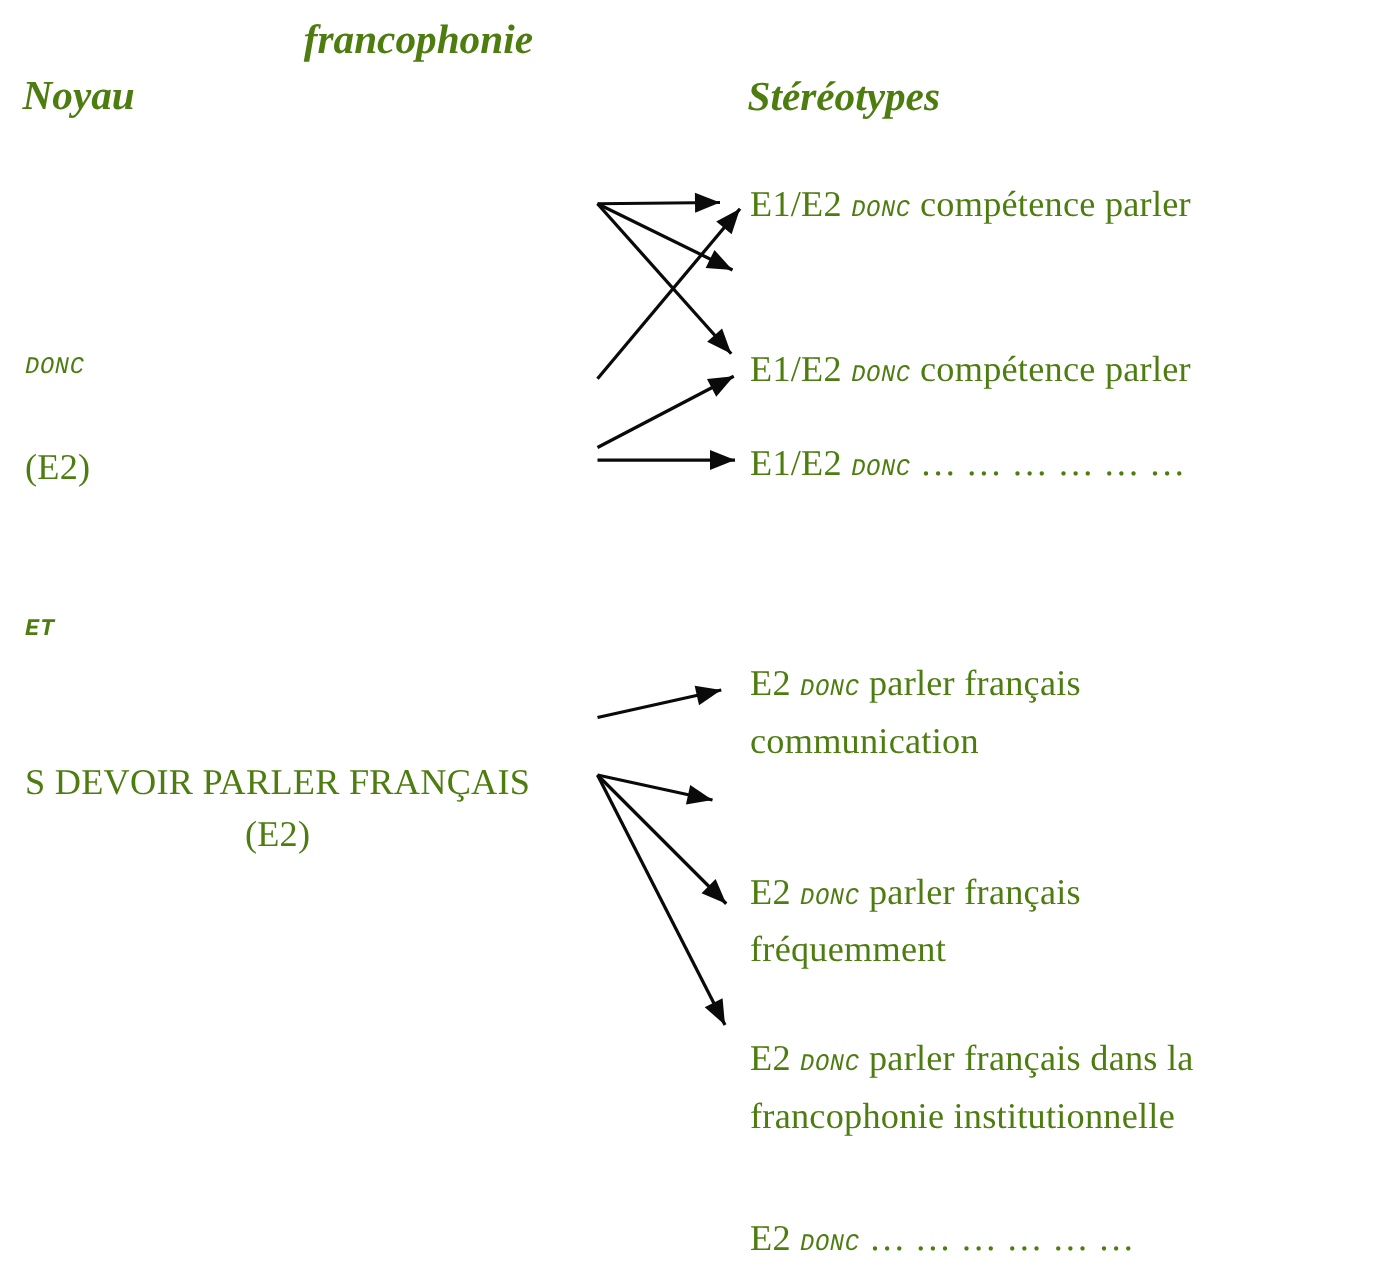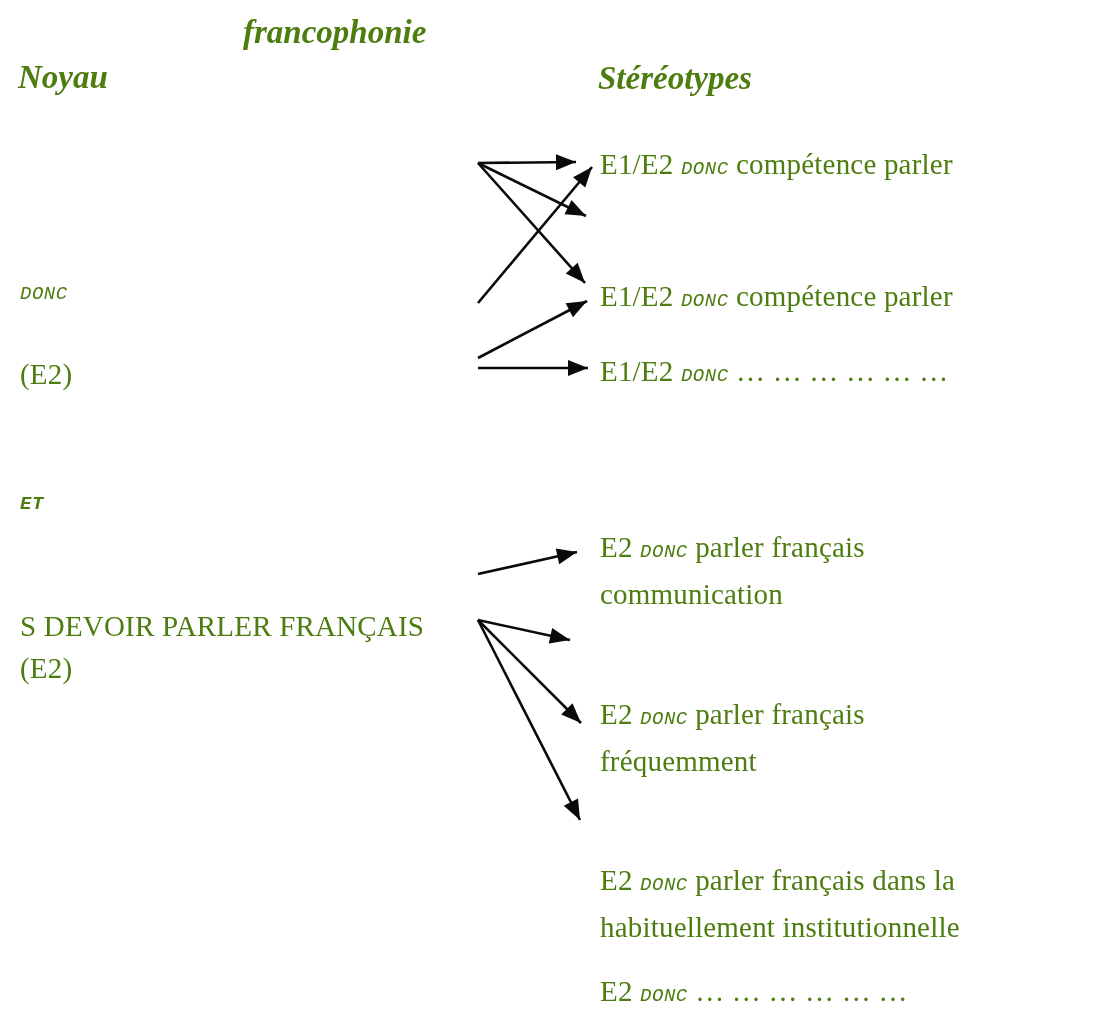--- a/index.html
+++ b/index.html
@@ -85,43 +85,43 @@
       </div>
       <div class="node" style="left: 20px; top: 268px;">
         <div><span class="kw">DONC</span></div>
       </div>
       <div class="node" style="left: 20px; top: 353px;">
         <div><span>(E2)</span></div>
       </div>
       <div class="node" style="left: 20px; top: 478px; font-weight: bold;">
         <div><span class="kw">ET</span></div>
       </div>
-      <div class="node" style="left: 20px; top: 605px;">
+      <div class="node" style="left: 20px; top: 605px; text-align: center;">
         <div><span>S DEVOIR PARLER FRANÇAIS</span></div>
         <div><span>(E2)</span></div>
       </div>
       <div class="node" style="left: 600px; top: 143px;">
         <div><span>E1/E2 </span><span class="kw">DONC</span><span> compétence parler</span></div>
       </div>
       <div class="node" style="left: 600px; top: 275px;">
         <div><span>E1/E2 </span><span class="kw">DONC</span><span> compétence parler</span></div>
       </div>
       <div class="node" style="left: 600px; top: 350px;">
         <div><span>E1/E2 </span><span class="kw">DONC</span><span> … … … … … …</span></div>
       </div>
       <div class="node" style="left: 600px; top: 526px;">
         <div><span>E2 </span><span class="kw">DONC</span><span> parler français</span></div>
         <div><span>communication</span></div>
       </div>
       <div class="node" style="left: 600px; top: 693px;">
         <div><span>E2 </span><span class="kw">DONC</span><span> parler français</span></div>
         <div><span>fréquemment</span></div>
       </div>
-      <div class="node" style="left: 600px; top: 859px;">
+      <div class="node" style="left: 600px; top: 826px;">
         <div><span>E2 </span><span class="kw">DONC</span><span> parler français dans la</span></div>
-        <div><span>habituellement institutionnelle</span></div>
+        <div><span>francophonie institutionnelle</span></div>
       </div>
       <div class="node" style="left: 600px; top: 970px;">
         <div><span>E2 </span><span class="kw">DONC</span><span> … … … … … …</span></div>
       </div>
     </div>
 
 </div>
 
 </body></html>

